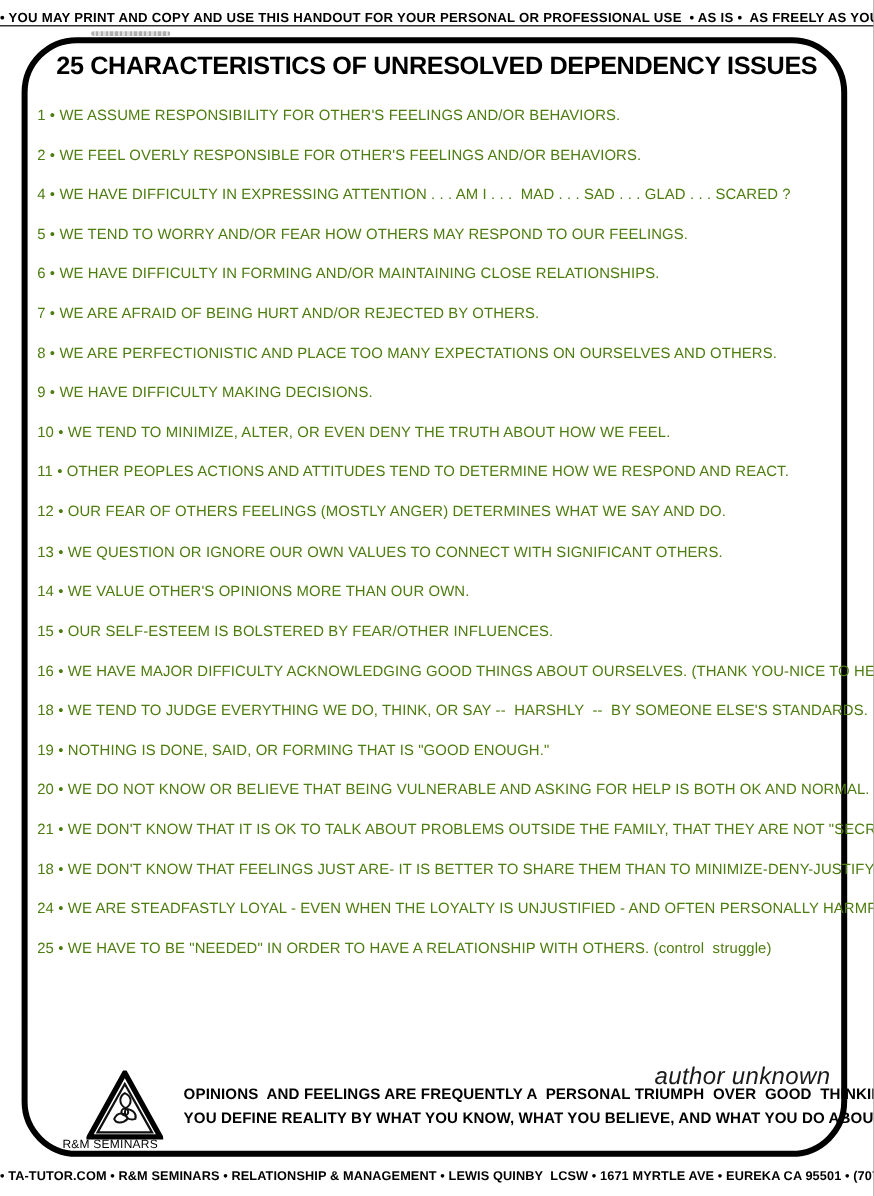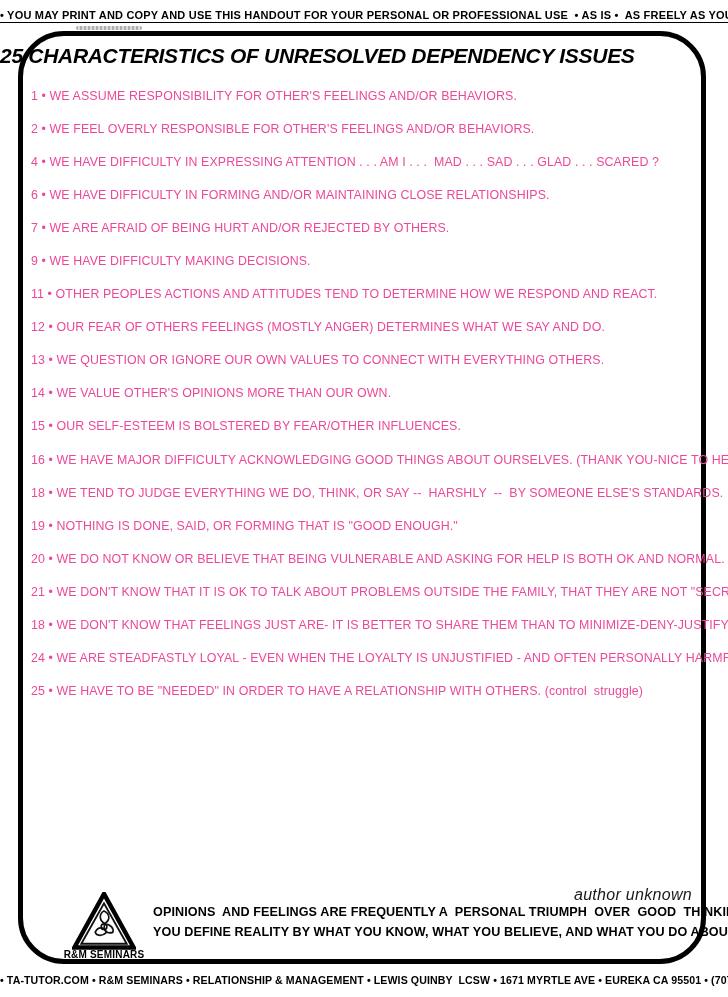--- a/index.html
+++ b/index.html
@@ -27,50 +27,48 @@
     opacity:.8;border-radius:2px;
   }
   .frame{
     position:absolute;top:31px;left:18px;width:688px;height:933px;
     border:5px solid #000;border-radius:46px;
     box-sizing:border-box;
     background:#fff;
   }
   .title{
     position:absolute;top:44px;left:0;width:100%;
-    text-align:left;margin:0;
+    text-align:center;margin:0;
     font-size:21px;font-weight:bold;letter-spacing:-0.3px;
     color:#000;
     white-space:pre;
-    font-style:italic;
   }
   .items{
     position:absolute;top:80px;left:31px;right:24px;
   }
   .item{
     height:33.05px;line-height:33.05px;
     font-size:12.4px;
     white-space:pre;
-    color:#ec4899;
+    color:#4d7c0f;
     letter-spacing:0.1px;
   }
   .item .u{
     text-underline-offset:2.5px;
   }
   .logo{
     position:absolute;top:892px;left:72px;width:64px;height:58px;
   }
   .logo-label{
     position:absolute;top:949px;left:52px;width:104px;
-    text-align:center;
-    font-size:10px;font-weight:bold;letter-spacing:0.2px;color:#000;
+    font-size:10px;font-weight:normal;letter-spacing:0.2px;color:#000;
   }
   .author{
     position:absolute;top:886px;right:36px;
-    font-size:16px;
+    font-size:20px;
     font-style:italic;
     color:#1a1a1a;
     letter-spacing:0.3px;
     text-align:center;
   }
   .statement{
     position:absolute;left:153px;
     font-size:12.6px;font-weight:bold;color:#000;
     white-space:pre;letter-spacing:0.1px;
   }
@@ -92,26 +90,29 @@
   <div class="smudge"></div>
 
   <div class="frame"></div>
 
   <h1 class="title">25 CHARACTERISTICS OF UNRESOLVED DEPENDENCY ISSUES</h1>
 
   <div class="items" id="items">
       <div class="item"><span>1 • </span><span>WE ASSUME RESPONSIBILITY FOR OTHER'S FEELINGS AND/OR BEHAVIORS.</span></div>
       <div class="item"><span>2 • </span><span>WE FEEL OVERLY RESPONSIBLE FOR OTHER'S FEELINGS AND/OR BEHAVIORS.</span></div>
       <div class="item"><span>4 • </span><span>WE HAVE DIFFICULTY IN EXPRESSING ATTENTION . . . AM I . . .  MAD . . . SAD . . . GLAD . . . SCARED ?</span></div>
+      <div class="item"><span>5 • </span><span>WE TEND TO WORRY AND/OR FEAR HOW OTHERS MAY RESPOND TO OUR FEELINGS.</span></div>
       <div class="item"><span>6 • </span><span>WE HAVE DIFFICULTY IN FORMING AND/OR MAINTAINING CLOSE RELATIONSHIPS.</span></div>
       <div class="item"><span>7 • </span><span>WE ARE AFRAID OF BEING HURT AND/OR REJECTED BY OTHERS.</span></div>
+      <div class="item"><span>8 • </span><span>WE ARE PERFECTIONISTIC AND PLACE TOO MANY EXPECTATIONS ON OURSELVES AND OTHERS.</span></div>
       <div class="item"><span>9 • </span><span>WE HAVE DIFFICULTY MAKING DECISIONS.</span></div>
+      <div class="item"><span>10 • </span><span>WE TEND TO MINIMIZE, ALTER, OR EVEN DENY THE TRUTH ABOUT HOW WE FEEL.</span></div>
       <div class="item"><span>11 • </span><span>OTHER PEOPLES ACTIONS AND ATTITUDES TEND TO DETERMINE HOW WE RESPOND AND REACT.</span></div>
       <div class="item"><span>12 • </span><span>OUR FEAR OF OTHERS FEELINGS (MOSTLY ANGER) DETERMINES WHAT WE SAY AND DO.</span></div>
-      <div class="item"><span>13 • </span><span>WE QUESTION OR IGNORE OUR OWN VALUES TO CONNECT WITH EVERYTHING OTHERS.</span></div>
+      <div class="item"><span>13 • </span><span>WE QUESTION OR IGNORE OUR OWN VALUES TO CONNECT WITH SIGNIFICANT OTHERS.</span></div>
       <div class="item"><span>14 • </span><span>WE VALUE OTHER'S OPINIONS MORE THAN OUR OWN.</span></div>
       <div class="item"><span>15 • </span><span>OUR SELF-ESTEEM IS BOLSTERED BY FEAR/OTHER INFLUENCES.</span></div>
       <div class="item"><span>16 • </span><span>WE HAVE MAJOR DIFFICULTY ACKNOWLEDGING GOOD THINGS ABOUT OURSELVES. (THANK YOU-NICE TO HEAR)</span></div>
       <div class="item"><span>18 • </span><span>WE TEND TO JUDGE EVERYTHING WE DO, THINK, OR SAY --  </span><span class="u">HARSHLY</span><span>  --  BY SOMEONE ELSE'S STANDARDS.</span></div>
       <div class="item"><span>19 • </span><span>NOTHING IS DONE, SAID, OR FORMING THAT IS </span><span class="u">"GOOD ENOUGH."</span></div>
       <div class="item"><span>20 • </span><span>WE DO NOT KNOW OR BELIEVE THAT BEING VULNERABLE AND ASKING FOR HELP IS BOTH OK AND </span><span class="u">NORMAL.</span></div>
       <div class="item"><span>21 • </span><span>WE DON'T KNOW THAT IT IS OK TO TALK ABOUT PROBLEMS OUTSIDE THE FAMILY, THAT THEY ARE NOT </span><span class="u">"SECRETS."</span></div>
       <div class="item"><span>18 • </span><span>WE DON'T KNOW THAT </span><span class="u">FEELINGS</span><span> JUST ARE- IT IS BETTER TO SHARE THEM THAN TO MINIMIZE-DENY-JUSTIFY THEM.</span></div>
       <div class="item"><span>24 • </span><span>WE ARE STEADFASTLY LOYAL - EVEN WHEN THE LOYALTY IS UNJUSTIFIED - AND OFTEN PERSONALLY HARMFUL.</span></div>
       <div class="item"><span>25 • </span><span>WE HAVE TO BE "NEEDED" IN ORDER TO HAVE A RELATIONSHIP WITH OTHERS. (control  struggle)</span></div>

